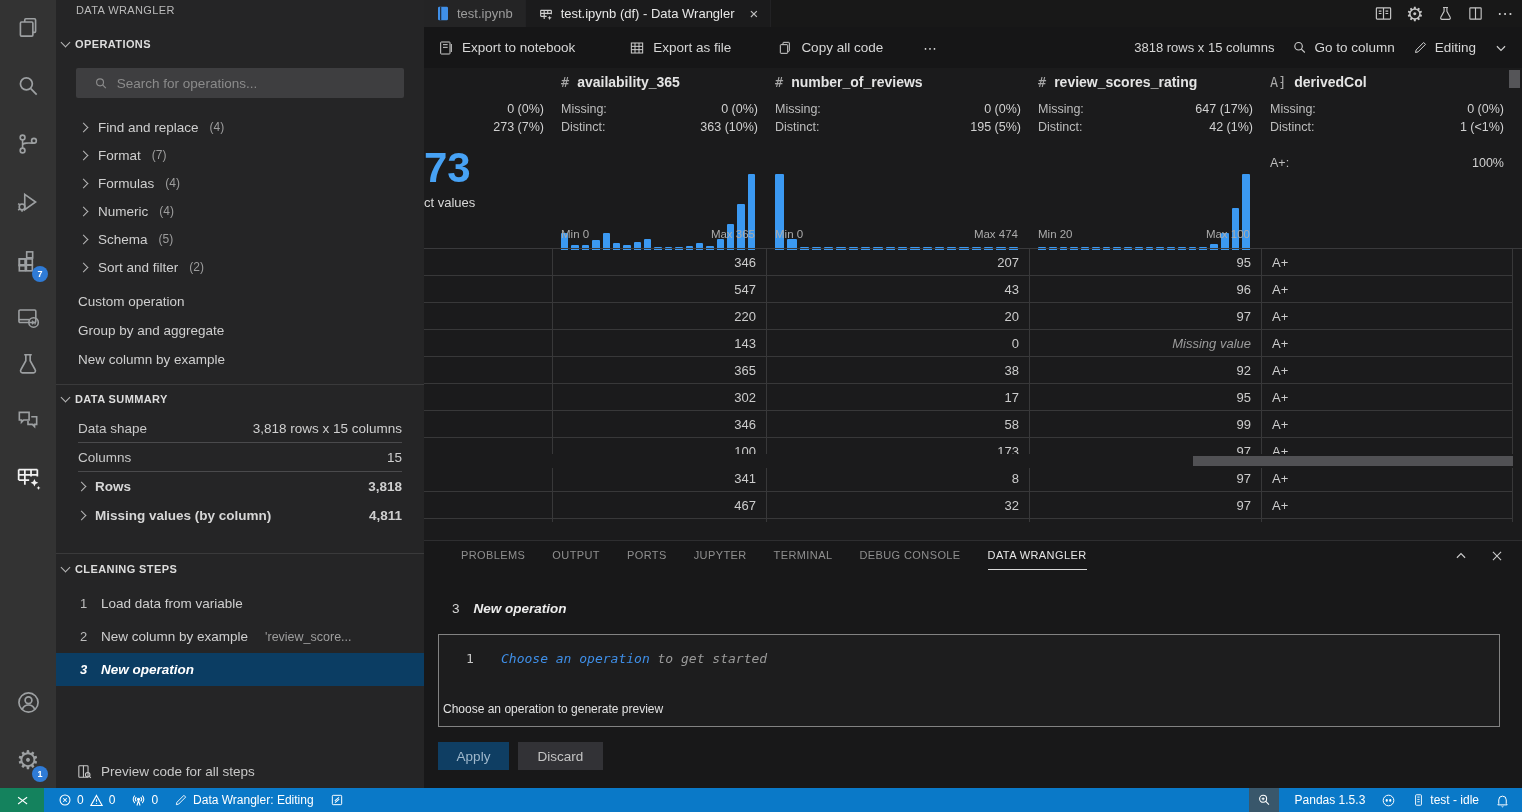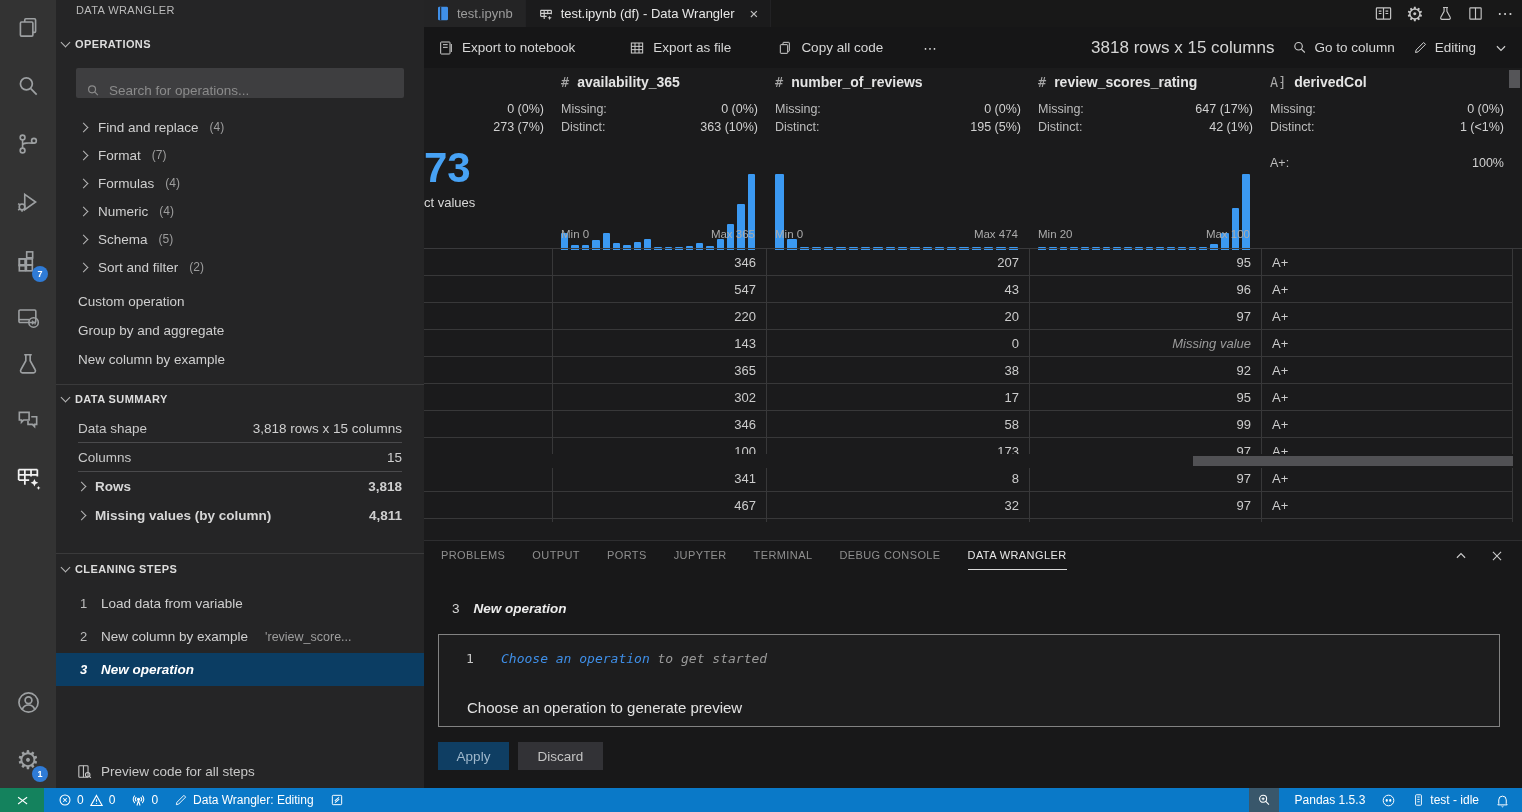--- a/index.html
+++ b/index.html
@@ -18,21 +18,21 @@
   .ab-badge { position:absolute; right:8px; bottom:-2px; min-width:16px; height:16px; border-radius:50%; background:#2f7bd6; color:#fff; font-size:9px; display:flex; align-items:center; justify-content:center; font-weight:700; }
   .gear-glyph { font-size:26px; line-height:1; font-family:"DejaVu Sans",sans-serif; }
 
   
   .sidebar { position:absolute; left:56px; top:0; width:368px; height:788px; background:#252526; }
   .sb-title { position:absolute; left:20px; top:4px; font-size:11px; color:#bbbbbb; letter-spacing:.4px; }
   .sec-head { position:absolute; left:6px; display:flex; align-items:center; gap:6px; font-size:11px; font-weight:700; color:#dddddd; letter-spacing:.4px; }
   .chev { width:7px; height:7px; border-right:1.6px solid #b7b7b7; border-bottom:1.6px solid #b7b7b7; display:inline-block; flex:none; }
   .chev.down { transform:rotate(45deg); margin-top:-3px; }
   .chev.right { transform:rotate(-45deg); }
-  .search-box { position:absolute; left:20px; top:68px; width:328px; height:30px; background:#3e3e40; border-radius:2px; display:flex; align-items:flex-end; padding:0 10px; gap:9px; }
+  .search-box { position:absolute; left:20px; top:68px; width:328px; height:30px; background:#3e3e40; border-radius:2px; display:flex; align-items:center; padding:0 18px; gap:9px; }
   .search-box input { background:transparent; border:none; outline:none; color:#cccccc; font-size:13.5px; width:100%; font-family:inherit; }
   .search-box input::placeholder { color:#8b8b8b; }
   #cat-list .op-cat { position:relative; height:28px; display:flex; align-items:center; gap:11px; padding-left:24px; cursor:pointer; }
   .cat-label { color:#cfcfcf; font-size:13.5px; }
   .cat-count { color:#9d9d9d; font-size:12px; }
   #op-links .op-link { height:29px; display:flex; align-items:center; padding-left:22px; color:#cfcfcf; font-size:13.5px; cursor:pointer; }
   .sb-divider { position:absolute; left:0; width:368px; height:1px; background:#3a3a3b; }
   .sum-row { position:relative; height:29px; display:flex; align-items:center; padding:0 22px 0 22px; }
   .sum-row.line { border-bottom:1px solid #4a4a4c; margin:0 22px; padding:0; width:324px; }
   .sum-row .lbl { color:#c8c8c8; font-size:13.5px; }
@@ -56,21 +56,21 @@
   .tab.active { background:#1b1b1c; color:#e6e6e6; }
   .tab .close { margin-left:8px; color:#c2c2c2; font-size:15px; line-height:1; }
   .editor-actions { position:absolute; right:8px; top:0; height:27px; display:flex; align-items:center; gap:13px; color:#c5c5c5; }
   .editor-actions .ea { cursor:pointer; display:flex; align-items:center; }
   .ellipsis-glyph { font-size:16px; color:#c5c5c5; letter-spacing:1px; }
 
   
   .dw-toolbar { position:absolute; left:0; top:27px; right:0; height:41px; background:#161617; display:flex; align-items:center; }
   .tb-btn { display:flex; align-items:center; gap:8px; color:#d6d6d6; font-size:13.5px; padding:0 14px; height:100%; cursor:pointer; }
   .tb-right { margin-left:auto; display:flex; align-items:center; gap:18px; padding-right:14px; }
-  .tb-shape { color:#d6d6d6; font-size:17px; }
+  .tb-shape { color:#d6d6d6; font-size:13px; }
   .tb-link { display:flex; align-items:center; gap:7px; color:#d6d6d6; font-size:13.5px; cursor:pointer; }
 
   
   .headers { position:absolute; left:0; top:68px; right:0; height:180px; background:#1b1b1c; }
   .colh { position:absolute; top:0; height:180px; }
   .col-name { position:absolute; top:6px; left:8px; display:flex; align-items:center; gap:8px; font-size:14px; font-weight:600; color:#e4e4e4; cursor:pointer; }
   .type-glyph { color:#a8a8a8; font-weight:400; font-size:13.5px; font-family:"DejaVu Sans Mono",monospace; }
   .stat-row { position:absolute; left:8px; right:9px; display:flex; font-size:12.5px; color:#bdbdbd; }
   .stat-row .sv { margin-left:auto; color:#d0d0d0; }
   .hist { position:absolute; top:104px; height:78px; display:flex; align-items:flex-end; gap:3px; }
@@ -86,33 +86,33 @@
   .gc { height:27px; border-right:1px solid #383839; border-bottom:1px solid #383839; display:flex; align-items:center; font-size:13px; color:#cccccc; padding:0 10px; }
   .gc.r { justify-content:flex-end; }
   .gc.first { border-left:none; }
   .gc .mv { font-style:italic; color:#9b9b9b; }
   .hscroll { position:absolute; left:0; top:454px; right:0; height:14px; background:#1b1b1c; }
   .hthumb { position:absolute; left:769px; top:2px; width:320px; height:10px; background:#515154; }
   .vthumb { position:absolute; right:2px; top:70px; width:11px; height:18px; background:#555558; }
 
   
   .panel { position:absolute; left:0; top:540px; right:0; height:248px; background:#181819; border-top:1px solid #2e2e30; }
-  .ptabs { position:absolute; left:17px; top:8px; display:flex; gap:27px; }
+  .ptabs { position:absolute; left:37px; top:8px; display:flex; gap:27px; }
   .ptab { font-size:11px; letter-spacing:.4px; color:#8f8f8f; padding-bottom:8px; cursor:pointer; }
   .ptab.active { color:#e7e7e7; border-bottom:1px solid #d7d7d7; }
   .panel-actions { position:absolute; right:18px; top:8px; display:flex; gap:22px; color:#cccccc; }
   .step-head { position:absolute; left:28px; top:60px; display:flex; align-items:baseline; gap:14px; }
   .step-head .n { font-size:13.5px; color:#d4d4d4; }
   .step-head .t { font-size:13.5px; color:#ececec; font-weight:700; font-style:italic; }
   .code-box { position:absolute; left:14px; top:93px; width:1062px; height:93px; background:#1d1d1e; border:1px solid #828282; }
   .code-line { position:absolute; left:0; top:16px; display:flex; font-family:"DejaVu Sans Mono",monospace; font-size:13px; }
   .code-line .ln { width:62px; text-align:center; color:#c8c8c8; }
   .code-line .lk { color:#3f8fe8; font-style:italic; cursor:pointer; }
   .code-line .rest { color:#9a9a9a; font-style:italic; white-space:pre; }
-  .code-hint { position:absolute; left:28px; bottom:10px; font-size:15px; color:#e2e2e2; }
+  .code-hint { position:absolute; left:4px; bottom:10px; font-size:12px; color:#e2e2e2; }
   .btn { position:absolute; top:201px; height:28px; display:flex; align-items:center; justify-content:center; font-size:13.5px; cursor:pointer; }
   .btn.apply { left:14px; width:71px; background:#0f3e63; color:#9fb8cc; }
   .btn.discard { left:94px; width:85px; background:#323236; color:#c4c4c4; }
 
   
   .status { position:absolute; left:0; bottom:0; width:1522px; height:24px; background:#0a79c8; display:flex; align-items:center; color:#ffffff; font-size:12px; }
   .st-remote { width:44px; height:24px; background:#14825d; display:flex; align-items:center; justify-content:center; flex:none; cursor:pointer; }
   .st-item { display:flex; align-items:center; gap:5px; padding:0 8px; height:24px; cursor:pointer; white-space:nowrap; }
   .st-right { margin-left:auto; display:flex; align-items:center; }
   .st-zoom { background:#39576b; }

